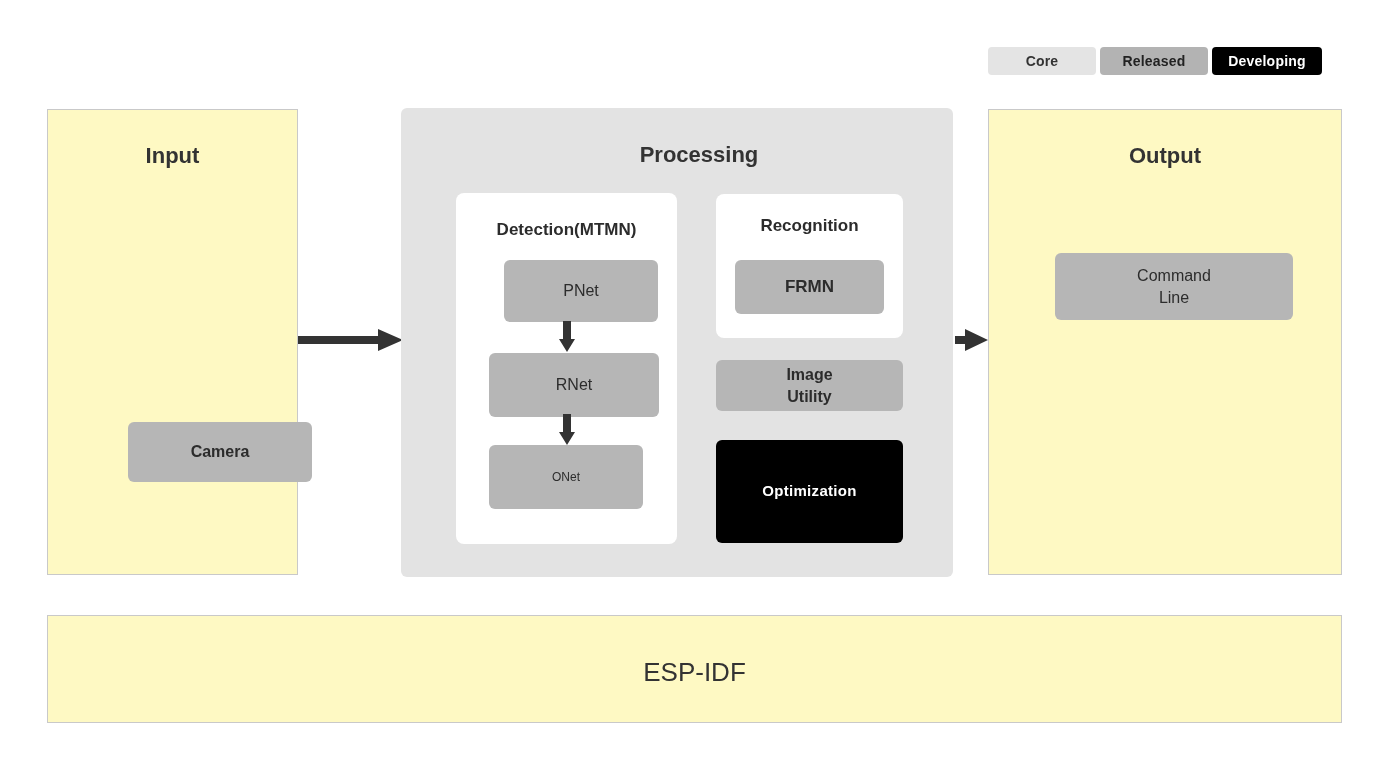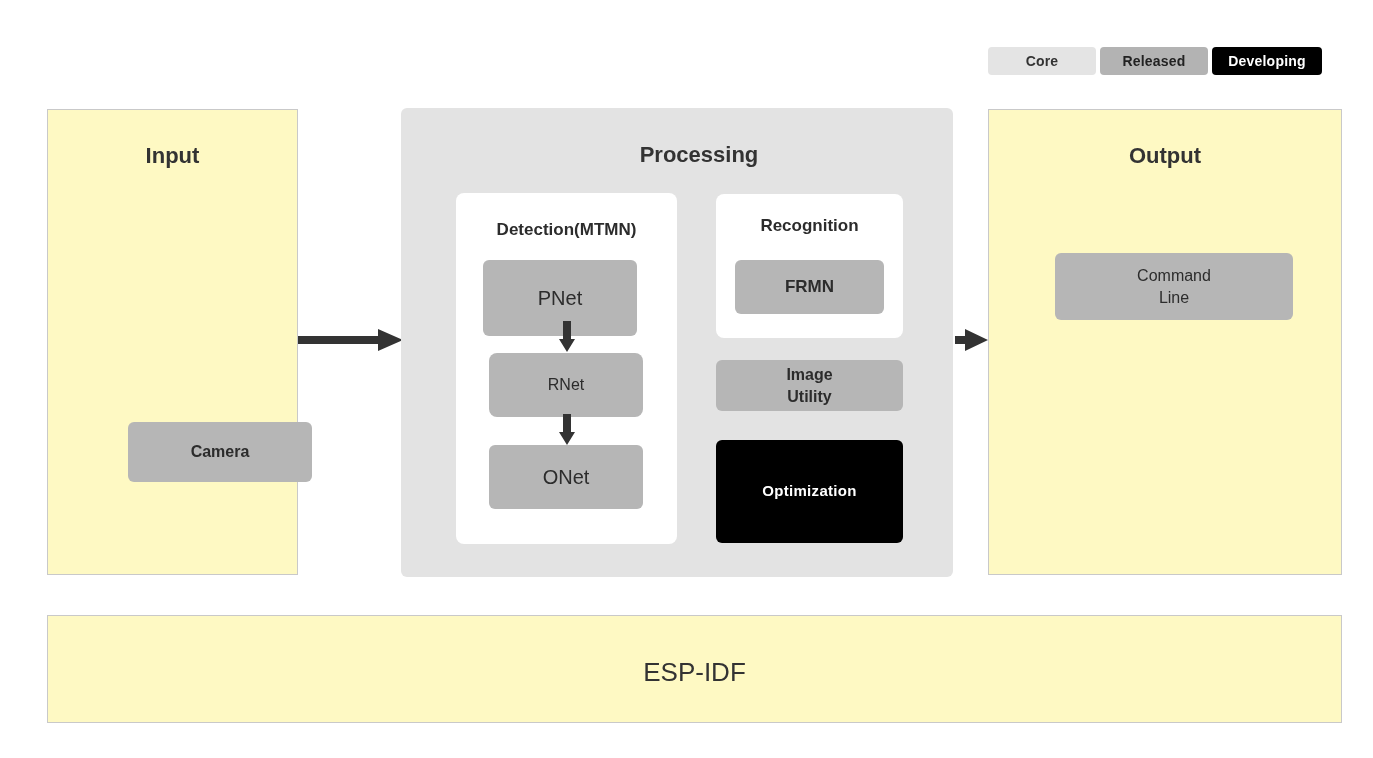--- a/index.html
+++ b/index.html
@@ -115,23 +115,23 @@
   }
   .node-released  { background: #b6b6b6; color: #2c2c2c; }
   .node-developing{ background: #000000; color: #ffffff; }
   .fw-bold    { font-weight: bold; }
   .fw-regular { font-weight: normal; }
 
   
   .node-camera { left: 80px; top: 312px; width: 184px; height: 60px; font-size: 16px; }
 
   
-  .node-pnet { left: 27px; top: 67px;  width: 154px; height: 76px; font-size: 20px; }
-  .node-rnet { left: 33px; top: 160px; width: 154px; height: 64px; font-size: 16px; border-radius: 8px; }
-  .node-onet { left: 33px; top: 252px; width: 154px; height: 64px; font-size: 20px; }
+  .node-pnet { left: 48px; top: 67px;  width: 154px; height: 62px; font-size: 16px; }
+  .node-rnet { left: 33px; top: 160px; width: 170px; height: 64px; font-size: 16px; }
+  .node-onet { left: 33px; top: 252px; width: 154px; height: 64px; font-size: 12px; }
 
   
   .node-frmn { left: 19px; top: 66px; width: 149px; height: 54px; font-size: 17px; align-items: center; }
 
   
   .node-image-utility { left: 315px; top: 252px; width: 187px; height: 51px; font-size: 16px; }
   .node-optimization  { left: 315px; top: 332px; width: 187px; height: 103px; font-size: 15px; letter-spacing: .3px; }
 
   
   .node-command-line { left: 66px; top: 143px; width: 238px; height: 67px; font-size: 16px; }

